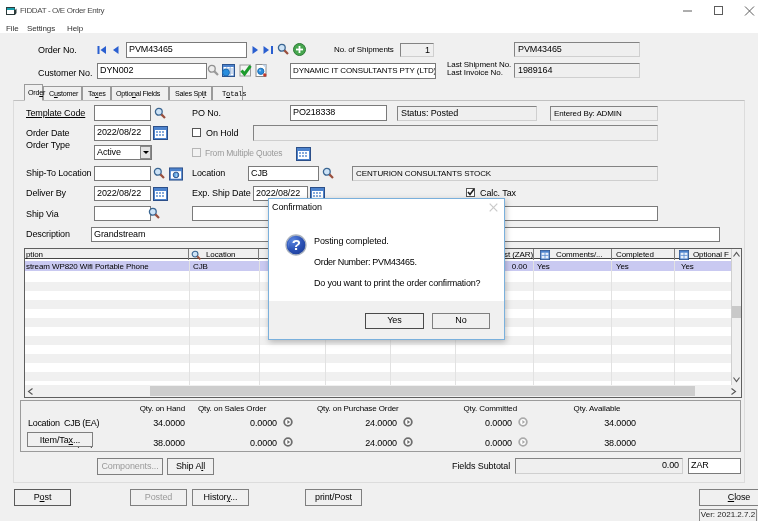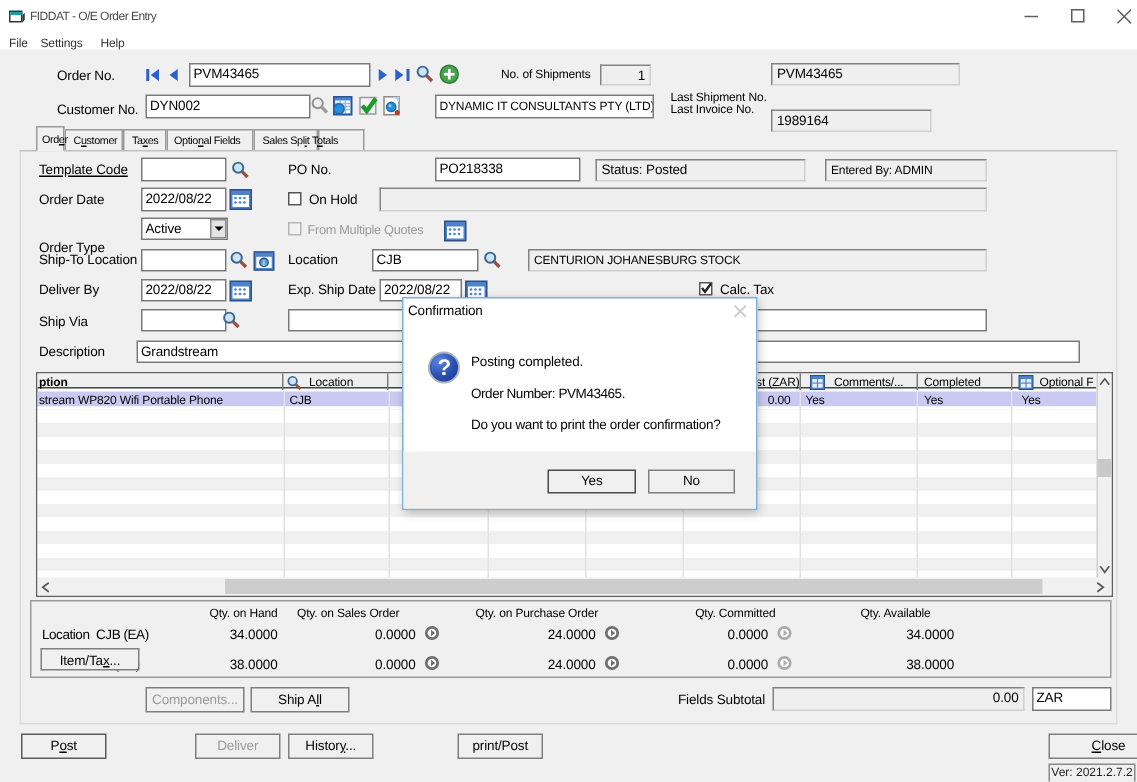--- a/index.html
+++ b/index.html
@@ -79,34 +79,34 @@
 </svg>
 <svg style="left:255px;top:64px" width="13" height="13" viewBox="0 0 13 13">
 <rect x="1" y="0.5" width="10" height="12" fill="#fdfdfd" stroke="#8a8a8a"></rect>
 <path d="M7 0.5 L11 0.5 L11 4 Z" fill="#bcd2ea"></path>
 <circle cx="5.8" cy="7.3" r="3.1" fill="#2a8ede" stroke="#1b6db4"></circle>
 <circle cx="5" cy="6.5" r="1" fill="#9fccf2"></circle>
 <circle cx="9.8" cy="11" r="1.7" fill="#c0392b"></circle>
 </svg>
 <div class="tb" style="left:290px;top:63px;width:146px;height:16px;font-size:8px;letter-spacing:-0.1px">DYNAMIC IT CONSULTANTS PTY (LTD)</div>
 <div class="lbl s8" style="left:447px;top:68px;">Last Invoice No.</div>
-<div class="ro" style="left:514px;top:73px;width:107px;height:15px">1989164</div>
+<div class="ro" style="left:514px;top:63px;width:126px;height:15px">1989164</div>
 <div class="ab" style="left:13px;top:100px;width:732px;height:383px;border:1px solid #dcdcdc;border-top:1px solid #c0c0c0;background:#f0f0f0"></div>
 <div class="ab" style="left:24px;top:84px;width:19px;height:17px;background:#f0f0f0;border:1px solid #9a9a9a;border-bottom:1px solid #f0f0f0;z-index:3"></div>
 <div class="lbl tab" style="left:28px;top:88px;z-index:4">Ord<u>e</u>r</div>
 <div class="ab" style="left:43px;top:86px;width:39px;height:14px;background:#f0f0f0;border:1px solid #9a9a9a;border-bottom:none"></div>
 <div class="lbl tab" style="left:49px;top:89px;">C<u>u</u>stomer</div>
 <div class="ab" style="left:82px;top:86px;width:29px;height:14px;background:#f0f0f0;border:1px solid #9a9a9a;border-bottom:none"></div>
 <div class="lbl tab" style="left:88px;top:89px;">Ta<u>x</u>es</div>
 <div class="ab" style="left:111px;top:86px;width:58px;height:14px;background:#f0f0f0;border:1px solid #9a9a9a;border-bottom:none"></div>
 <div class="lbl tab" style="left:116px;top:89px;">Optio<u>n</u>al Fields</div>
 <div class="ab" style="left:169px;top:86px;width:43px;height:14px;background:#f0f0f0;border:1px solid #9a9a9a;border-bottom:none"></div>
 <div class="lbl tab" style="left:175px;top:89px;">Sales Spl<u>i</u>t</div>
 <div class="ab" style="left:212px;top:86px;width:31px;height:14px;background:#f0f0f0;border:1px solid #9a9a9a;border-bottom:none"></div>
-<div class="lbl tab" style="left:208px;top:89px;">T<u>o</u>tals</div>
+<div class="lbl tab" style="left:222px;top:89px;font-family:Liberation Mono, monospace;">T<u>o</u>tals</div>
 <div class="lbl" style="left:26px;top:108px;text-decoration:underline;">Template Code</div>
 <div class="tb" style="left:94px;top:105px;width:57px;height:16px"></div>
 <svg style="left:154px;top:107px" width="13" height="13" viewBox="0 0 13 13">
 <circle cx="4.8" cy="4.8" r="3.4" fill="#cde3f7" stroke="#3a6591" stroke-width="1.3"></circle>
 <line x1="7.4" y1="7.4" x2="11" y2="11" stroke="#994f3d" stroke-width="2.2"></line>
 </svg>
 <div class="lbl" style="left:192px;top:108px;">PO No.</div>
 <div class="tb" style="left:290px;top:105px;width:97px;height:16px">PO218338</div>
 <div class="ro" style="left:397px;top:106px;width:140px;height:15px">Status: Posted</div>
 <div class="ro" style="left:550px;top:106px;width:108px;height:15px;font-size:8px">Entered By: ADMIN</div>
@@ -118,21 +118,21 @@
 <circle cx="4" cy="6" r="0.9" fill="#4d83cd"></circle>
     <circle cx="7" cy="6" r="0.9" fill="#4d83cd"></circle>
     <circle cx="10" cy="6" r="0.9" fill="#4d83cd"></circle>
 <circle cx="4" cy="9" r="0.9" fill="#4d83cd"></circle>
     <circle cx="7" cy="9" r="0.9" fill="#4d83cd"></circle>
     <circle cx="10" cy="9" r="0.9" fill="#4d83cd"></circle>
 </svg>
 <div class="cb" style="left:192px;top:128px"></div>
 <div class="lbl" style="left:206px;top:128px;">On Hold</div>
 <div class="ro" style="left:253px;top:125px;width:405px;height:16px"></div>
-<div class="lbl" style="left:26px;top:160px;">Order Type</div>
+<div class="lbl" style="left:26px;top:140px;">Order Type</div>
 <div class="tb" style="left:94px;top:145px;width:58px;height:15px;line-height:12px">Active</div>
 <div class="ab" style="left:140px;top:146px;width:11px;height:13px;background:#e3e3e3;border:1px solid #8a8a8a"></div>
 <div class="ab" style="left:142.5px;top:151px;width:0;height:0;border-left:3px solid transparent;border-right:3px solid transparent;border-top:3.5px solid #000"></div>
 <div class="cb" style="left:192px;top:148px;border-color:#b6b6b6;background:#f2f2f2"></div>
 <div class="lbl" style="left:205px;top:148px;color:#9a9a9a;font-size:8.5px;letter-spacing:-0.2px">From Multiple Quotes</div>
 <svg style="left:296px;top:147px" width="15" height="14" viewBox="0 0 15 14">
 <rect x="0.5" y="0.5" width="14" height="13" fill="#4d83cd" stroke="#2c4f88"></rect>
 <rect x="2" y="4" width="11" height="8" fill="#fff"></rect>
 <circle cx="4" cy="6" r="0.9" fill="#4d83cd"></circle>
     <circle cx="7" cy="6" r="0.9" fill="#4d83cd"></circle>
@@ -152,21 +152,21 @@
 <rect x="2" y="4" width="11" height="8" fill="#fff"></rect>
 <circle cx="7.5" cy="8" r="3" fill="#5aa0e0" stroke="#2c4f88"></circle>
 <text x="7.5" y="10.5" text-anchor="middle" font-size="6" fill="#fff" font-family="Liberation Sans">i</text>
 </svg>
 <div class="lbl" style="left:192px;top:168px;">Location</div>
 <div class="tb" style="left:248px;top:166px;width:71px;height:15px">CJB</div>
 <svg style="left:322px;top:167px" width="13" height="13" viewBox="0 0 13 13">
 <circle cx="4.8" cy="4.8" r="3.4" fill="#cde3f7" stroke="#3a6591" stroke-width="1.3"></circle>
 <line x1="7.4" y1="7.4" x2="11" y2="11" stroke="#994f3d" stroke-width="2.2"></line>
 </svg>
-<div class="ro" style="left:352px;top:166px;width:306px;height:15px;font-size:8px">CENTURION JOHANESBURG STOCK</div>
+<div class="ro" style="left:352px;top:166px;width:306px;height:15px;font-size:8px">CENTURION CONSULTANTS STOCK</div>
 <div class="lbl" style="left:26px;top:188px;">Deliver By</div>
 <div class="tb" style="left:94px;top:186px;width:57px;height:15px">2022/08/22</div>
 <svg style="left:153px;top:187px" width="15" height="14" viewBox="0 0 15 14">
 <rect x="0.5" y="0.5" width="14" height="13" fill="#4d83cd" stroke="#2c4f88"></rect>
 <rect x="2" y="4" width="11" height="8" fill="#fff"></rect>
 <circle cx="4" cy="6" r="0.9" fill="#4d83cd"></circle>
     <circle cx="7" cy="6" r="0.9" fill="#4d83cd"></circle>
     <circle cx="10" cy="6" r="0.9" fill="#4d83cd"></circle>
 <circle cx="4" cy="9" r="0.9" fill="#4d83cd"></circle>
     <circle cx="7" cy="9" r="0.9" fill="#4d83cd"></circle>
@@ -196,21 +196,21 @@
 <line x1="7.4" y1="7.4" x2="11" y2="11" stroke="#994f3d" stroke-width="2.2"></line>
 </svg>
 <div class="tb" style="left:192px;top:206px;width:466px;height:15px"></div>
 <div class="lbl" style="left:26px;top:229px;">Description</div>
 <div class="tb" style="left:91px;top:227px;width:629px;height:15px">Grandstream</div>
 <div class="ab" style="left:24px;top:248px;width:718px;height:150px;border:1px solid #5f5f5f;background:#fff"></div>
 <div class="ab" style="left:25px;top:249px;width:706px;height:10px;background:#efefef;border-bottom:1px solid #454545"></div>
 <div class="ab" style="left:25px;top:261px;width:706px;height:10px;background:#c9c9f1"></div>
 <div class="ab" style="left:25px;top:271px;width:706px;height:2px;background:#fff"></div>
 <div class="ab" style="left:25px;top:273px;width:706px;height:112px;background:repeating-linear-gradient(#ffffff 0 9px,#f0f0f0 9px 18px)"></div>
-<div class="lbl s8" style="left:26px;top:250px;font-weight:bold;">ption</div>
+<div class="lbl s8" style="left:26px;top:250px;">ption</div>
 <svg style="left:191px;top:250px" width="11" height="11" viewBox="0 0 13 13">
 <circle cx="4.8" cy="4.8" r="3.4" fill="#cde3f7" stroke="#3a6591" stroke-width="1.3"></circle>
 <line x1="7.4" y1="7.4" x2="11" y2="11" stroke="#994f3d" stroke-width="2.2"></line>
 </svg>
 <div class="lbl s8" style="left:206px;top:250px;">Location</div>
 <div class="lbl s8" style="left:497px;top:250px;width:36px;text-align:right">ost (ZAR)</div>
 <svg style="left:540px;top:250px" width="10" height="10" viewBox="0 0 13 13">
 <rect x="0.5" y="0.5" width="12" height="12" fill="#4d83cd" stroke="#2c548f"></rect>
 <rect x="2" y="3.5" width="9" height="7.5" fill="#e8f0fa"></rect>
 <line x1="2" y1="7" x2="11" y2="7" stroke="#4d83cd"></line>
@@ -297,26 +297,26 @@
 <svg style="left:403px;top:437px" width="10" height="10" viewBox="0 0 11 11">
 <circle cx="5.5" cy="5.5" r="4.2" fill="#fff" stroke="#6e6e6e" stroke-width="2"></circle>
 <path d="M4.8 3.2 L7.8 5.5 L4.8 7.8 Z" fill="#6e6e6e"></path>
 </svg>
 <svg style="left:518px;top:437px" width="10" height="10" viewBox="0 0 11 11">
 <circle cx="5.5" cy="5.5" r="4.2" fill="#fff" stroke="#ababab" stroke-width="2"></circle>
 <path d="M4.8 3.2 L7.8 5.5 L4.8 7.8 Z" fill="#ababab"></path>
 </svg>
 <div class="btn" style="left:27px;top:432px;width:66px;height:15px;line-height:15px">Item/Ta<u>x</u>...</div>
 <div class="btn" style="left:97px;top:458px;width:66px;height:17px;line-height:15px;color:#9a9a9a">Components...</div>
-<div class="btn" style="left:167px;top:458px;width:66px;height:17px;line-height:15px">Ship A<u>l</u>l</div>
+<div class="btn" style="left:167px;top:458px;width:47px;height:17px;line-height:15px">Ship A<u>l</u>l</div>
 <div class="lbl" style="left:452px;top:461px;">Fields Subtotal</div>
 <div class="ro" style="left:515px;top:458px;width:168px;height:16px;text-align:right">0.00</div>
 <div class="tb" style="left:688px;top:458px;width:53px;height:16px">ZAR</div>
 <div class="btn" style="left:14px;top:489px;width:57px;height:17px;line-height:15px;border-color:#5a5a5a">P<u>o</u>st</div>
-<div class="btn" style="left:130px;top:489px;width:57px;height:17px;line-height:15px;color:#9a9a9a">Deliver</div>
+<div class="btn" style="left:130px;top:489px;width:57px;height:17px;line-height:15px;color:#9a9a9a">Posted</div>
 <div class="btn" style="left:192px;top:489px;width:57px;height:17px;line-height:15px">Histor<u>y</u>...</div>
 <div class="btn" style="left:305px;top:489px;width:57px;height:17px;line-height:15px">print/Post</div>
 <div class="btn" style="left:699px;top:489px;width:80px;height:17px;line-height:15px"><u>C</u>lose</div>
 <div class="ab" style="left:699px;top:509px;width:58px;height:14px;border:1px solid #8a8a8a;background:#f0f0f0;font-size:8px;text-align:center;line-height:10px;color:#222">Ver: 2021.2.7.2</div>
 <div class="ab" style="left:268px;top:198px;width:237px;height:142px;background:#fff;border:1px solid #7ab0dc;box-shadow:1px 2px 6px rgba(0,0,0,0.25);z-index:10"></div>
 <div class="lbl" style="left:272px;top:202px;z-index:11">Confirmation</div>
 <svg style="left:489px;top:203px;z-index:11" width="9" height="9" viewBox="0 0 9 9">
 <line x1="0.7" y1="0.7" x2="8.3" y2="8.3" stroke="#c9c9c9" stroke-width="1.2"></line>
 <line x1="8.3" y1="0.7" x2="0.7" y2="8.3" stroke="#c9c9c9" stroke-width="1.2"></line>
 </svg>

